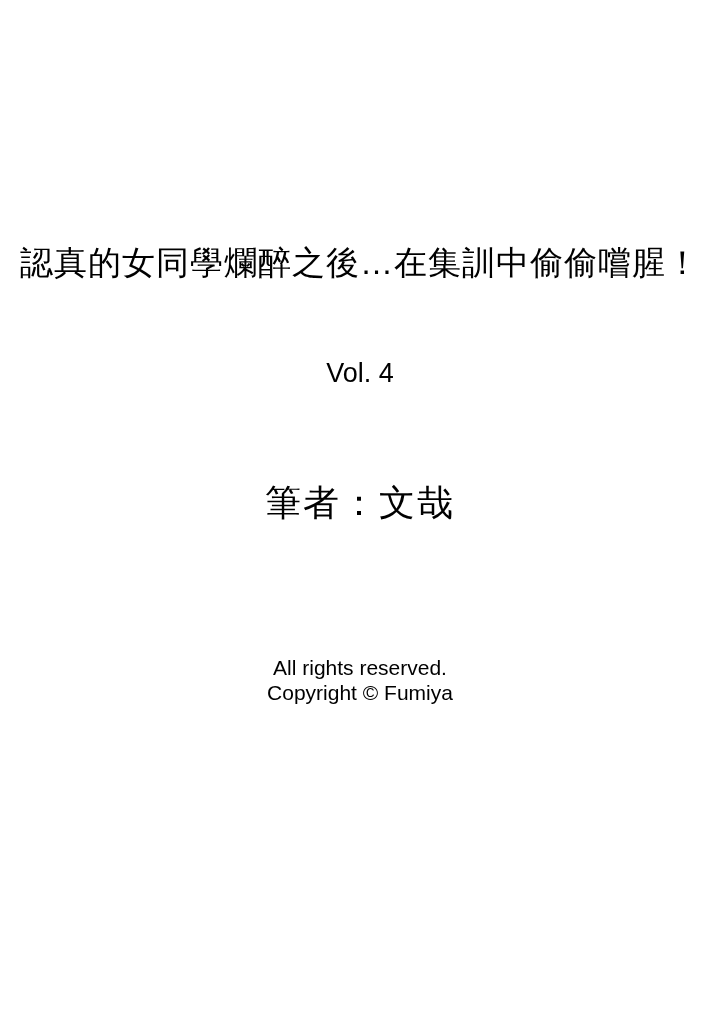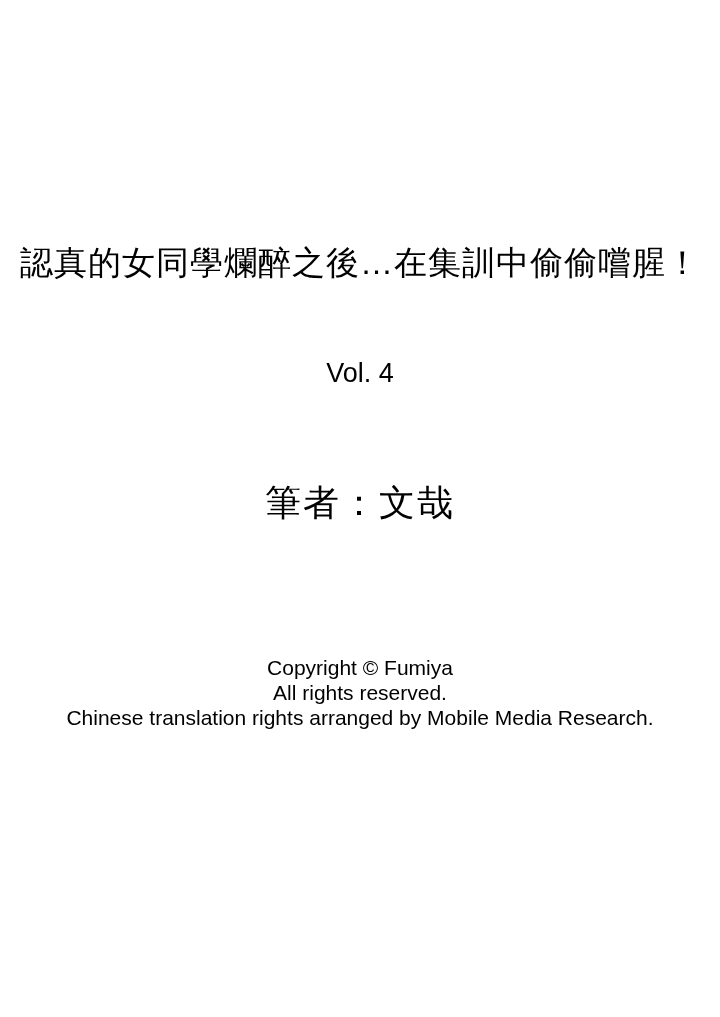--- a/index.html
+++ b/index.html
@@ -59,18 +59,17 @@
 
 <div class="page">
 
   <h1 class="line title">認真的女同學爛醉之後…在集訓中偷偷嚐腥！</h1>
 
   <div class="line volume">Vol. 4</div>
 
   <div class="line author">筆者：文哉</div>
 
   <div class="copyright">
+    <div class="copyright-line">All rights reserved.</div>
     <div class="copyright-line">Copyright © Fumiya</div>
-    <div class="copyright-line">All rights reserved.</div>
-    <div class="copyright-line">Chinese translation rights arranged by Mobile Media Research.</div>
   </div>
 
 </div>
 
 </body></html>

